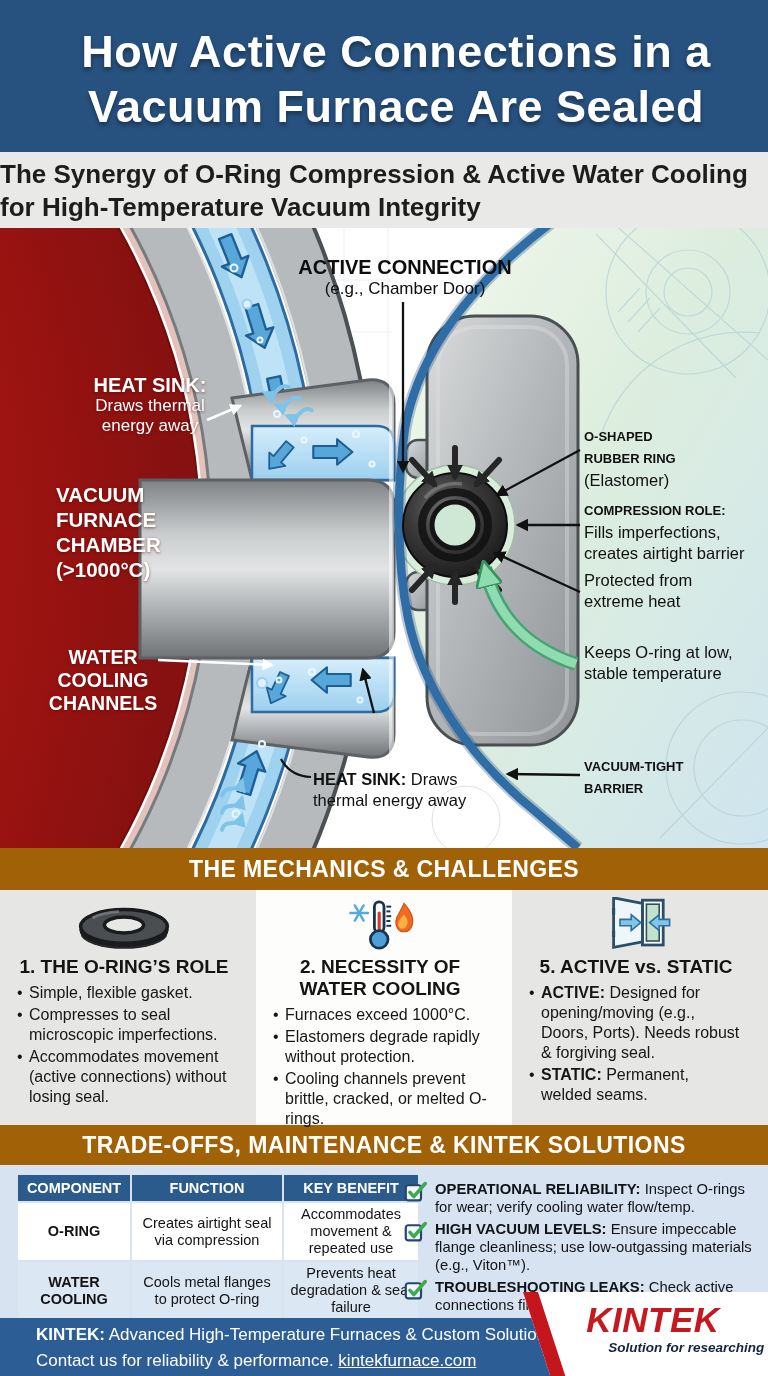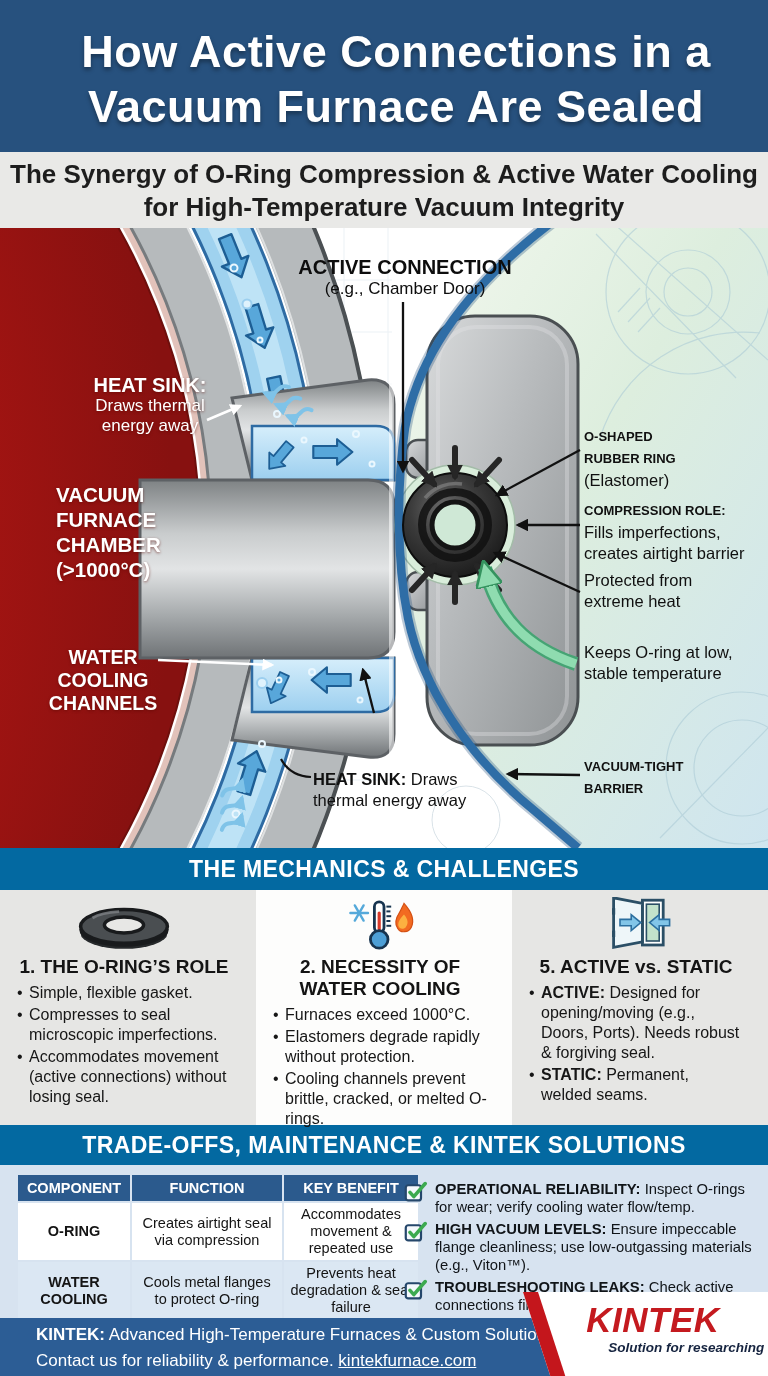--- a/index.html
+++ b/index.html
@@ -2,21 +2,21 @@
 <html><head>
 <meta charset="utf-8">
 <style>
   html,body{margin:0;padding:0;background:#fff;}
   .page{position:relative;width:768px;height:1376px;overflow:hidden;
         font-family:"Liberation Sans","DejaVu Sans",sans-serif;background:#fff;}
   
   .hdr{height:152px;background:#27517e;color:#fff;text-align:center;box-sizing:border-box;padding-top:24px;padding-left:24px;}
   .hdr div{font-size:45px;font-weight:bold;line-height:55px;text-shadow:0 3px 4px rgba(0,0,0,.35);letter-spacing:.5px;}
   
-  .sub{height:76px;background:#e9e9e7;color:#1d1d1d;text-align:center;box-sizing:border-box;padding-top:6px;}
+  .sub{height:76px;background:#e9e9e7;color:#1d1d1d;text-align:left;box-sizing:border-box;padding-top:6px;}
   .sub div{font-size:26px;font-weight:bold;line-height:33px;}
   
   .diag{position:relative;height:620px;background:#fff;}
   .diag svg.art{position:absolute;left:0;top:0;}
   .lbl{position:absolute;z-index:3;}
   .lbl .b{font-weight:bold;}
   .wlbl{color:#fff;text-shadow:0 1px 3px rgba(90,10,5,.6);}
   .klbl{color:#101010;}
   #lab-active{left:245px;top:28px;width:320px;text-align:center;}
   #lab-active .t1{font-size:20px;font-weight:bold;color:#0d0d0d;}
@@ -26,21 +26,21 @@
   #lab-hst .t2{font-size:17px;line-height:20px;}
   #lab-chamber{left:56px;top:254px;font-size:20.5px;font-weight:bold;line-height:25px;}
   #lab-wcc{left:28px;top:418px;width:150px;text-align:center;font-size:19.5px;font-weight:bold;line-height:23px;}
   #lab-cf{left:302px;top:487px;width:145px;text-align:center;font-size:19.5px;font-weight:bold;line-height:23px;}
   #lab-hsb{left:313px;top:541px;width:196px;font-size:16.5px;line-height:21px;}
   .rlbl{left:584px;width:182px;font-size:16.5px;line-height:21px;color:#101010;}
   .rlbl .tt{font-size:13px;font-weight:bold;line-height:22px;}
   #lab-oring{top:198px;} #lab-cseal{top:272px;} #lab-prot{top:342px;}
   #lab-keeps{top:414px;} #lab-vtb{top:528px;}
   
-  .band{background:#0369a1;color:#fff;text-align:center;font-weight:bold;letter-spacing:.4px;}
+  .band{background:#a16207;color:#fff;text-align:center;font-weight:bold;letter-spacing:.4px;}
   .band1{height:42px;line-height:42px;font-size:23px;}
   .band2{height:40px;line-height:40px;font-size:23px;}
   
   .mech{height:235px;background:#e6e6e4;display:flex;}
   .mcol{width:256px;box-sizing:border-box;padding:6px 24px 0 16px;}
   .mcol.mid{background:#fdfdfc;}
   .icon-box{height:58px;display:flex;align-items:center;justify-content:center;}
   .mcol h3{margin:2px 0 5px 0;font-size:19px;text-align:center;color:#141414;line-height:22px;}
   .mcol.mid h3{max-width:200px;margin-left:auto;margin-right:auto;}
   .mcol ul{margin:0;padding:0;}

